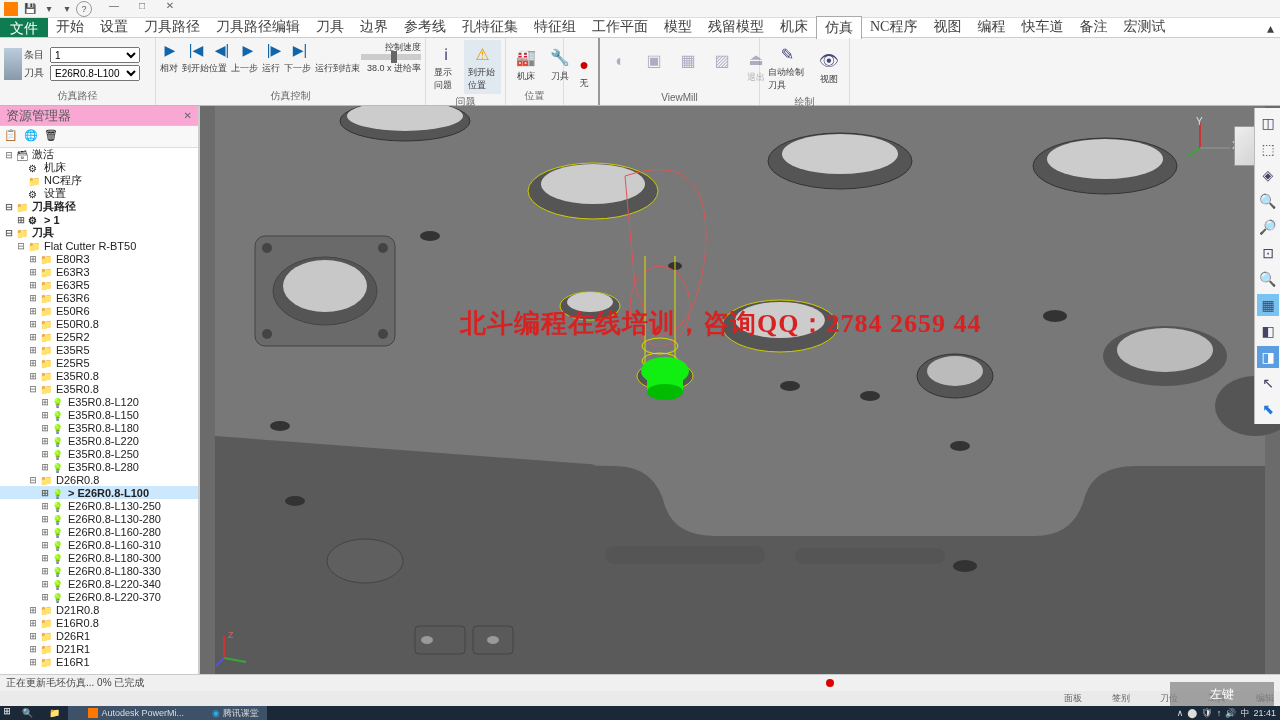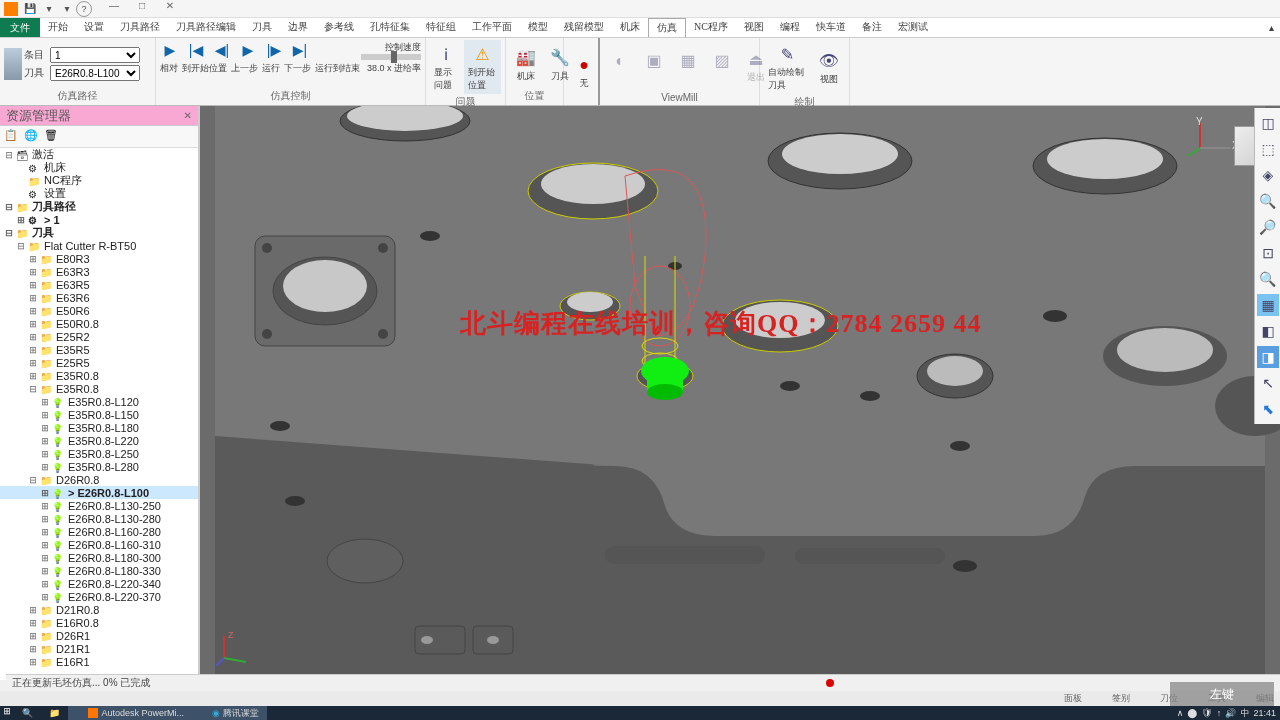--- a/index.html
+++ b/index.html
@@ -5,21 +5,21 @@
 * { margin: 0; padding: 0; box-sizing: border-box; font-family: "Microsoft YaHei", "Segoe UI", sans-serif; }
 body { width: 1280px; height: 720px; overflow: hidden; background: #f0f0f0; position: relative; }
 
 .titlebar { height: 18px; background: #f5f5f5; display: flex; align-items: center; padding: 0 4px; font-size: 10px; color: #555; border-bottom: 1px solid #ddd; }
 .titlebar .orange-icon { width: 14px; height: 14px; background: #ff7f00; margin-right: 4px; }
 .titlebar .qat-icon { width: 14px; height: 14px; margin: 0 2px; color: #555; text-align: center; line-height: 14px; }
 .titlebar .title-text { flex: 1; text-align: center; color: #808080; }
 .titlebar .winbtn { width: 28px; height: 18px; text-align: center; cursor: pointer; color: #666; }
 .titlebar .help-icon { width: 16px; height: 16px; border: 1px solid #999; border-radius: 50%; text-align: center; line-height: 14px; margin-right: 8px; font-size: 9px; }
 
-.menubar { height: 20px; background: #fff; display: flex; align-items: center; font-size: 10px; color: #404040; border-bottom: 1px solid #ccc; }
+.menubar { height: 20px; background: #fff; display: flex; align-items: center; font-size: 14px; color: #404040; border-bottom: 1px solid #ccc; }
 .menubar .file-tab { background: #0e7b50; color: #fff; padding: 2px 10px; height: 100%; line-height: 16px; }
 .menubar .tab { padding: 2px 8px; cursor: pointer; font-family: Liberation Serif, serif; }
 .menubar .tab.active { background: #fff; border: 1px solid #aaa; border-bottom: none; }
 .menubar .collapse-btn { margin-left: auto; padding: 0 6px; }
 
 .ribbon { height: 68px; background: #f5f5f5; display: flex; border-bottom: 1px solid #bbb; font-size: 10px; color: #404040; }
 .ribbon-group { border-right: 1px solid #ddd; padding: 2px 4px; display: flex; flex-direction: column; }
 .ribbon-group .group-content { flex: 1; display: flex; align-items: center; gap: 2px; }
 .ribbon-group .group-label { text-align: center; font-size: 10px; color: #666; padding-top: 1px; }
 .ribbon-btn { display: flex; flex-direction: column; align-items: center; padding: 2px 4px; cursor: pointer; }
@@ -54,21 +54,21 @@
 
 .viewport { flex: 1; position: relative; background: #6b6b6b; }
 .watermark { position: absolute; top: 200px; left: 260px; color: #d82222; font-size: 26px; font-weight: bold; font-family: "SimSun", serif; letter-spacing: 1px; }
 .axis-triad-tr { position: absolute; top: 12px; right: 40px; width: 60px; height: 40px; }
 .axis-triad-bl { position: absolute; bottom: 12px; left: 14px; width: 36px; height: 36px; }
 .viewcube { position: absolute; top: 20px; right: 6px; width: 40px; height: 40px; background: linear-gradient(135deg,#eee,#ccc); border:1px solid #999; }
 
 .right-toolbar { position: absolute; right: 0; top: 108px; width: 26px; background: #f5f5f5; border-left: 1px solid #bbb; display: flex; flex-direction: column; gap: 4px; padding: 4px 2px; }
 .right-toolbar .rt-icon { width: 22px; height: 22px; display: flex; align-items: center; justify-content: center; font-size: 14px; cursor: pointer; color: #446; }
 
-.statusbar { position: absolute; bottom: 29px; left: 6px; right: 0; height: 17px; background: #f0f0f0; border-top: 1px solid #ccc; font-size: 10px; display: flex; align-items: center; padding: 0 6px; color: #444; }
+.statusbar { position: absolute; bottom: 29px; left: 0; right: 0; height: 17px; background: #f0f0f0; border-top: 1px solid #ccc; font-size: 10px; display: flex; align-items: center; padding: 0 6px; color: #444; }
 .statusbar .dot-red { width: 8px; height: 8px; background: #d00; border-radius: 50%; margin-left: auto; margin-right: 440px; }
 
 .status2 { position: absolute; bottom: 14px; left: 0; right: 0; height: 15px; background: #eaeaea; display: flex; align-items: center; justify-content: flex-end; font-size: 9px; color: #666; padding: 0 6px; gap: 30px; }
 .mouse-label { position: absolute; bottom: 14px; right: 6px; width: 104px; height: 24px; background: rgba(128,128,128,0.7); color: #fff; font-size: 12px; text-align: center; line-height: 24px; font-family: "SimHei"; }
 
 .taskbar { position: absolute; bottom: 0; left: 0; right: 0; height: 14px; background: #1a2838; display: flex; align-items: center; font-size: 9px; color: #ddd; }
 .taskbar .start { width: 14px; height: 14px; background: #1a2838; color: #fff; text-align: center; }
 .taskbar .task-item { padding: 0 8px; height: 100%; display: flex; align-items: center; gap: 3px; }
 .taskbar .task-item.active { background: #3d5168; padding-left: 20px; }
 .taskbar .tray { margin-left: auto; display: flex; gap: 4px; padding-right: 4px; align-items: center; }

